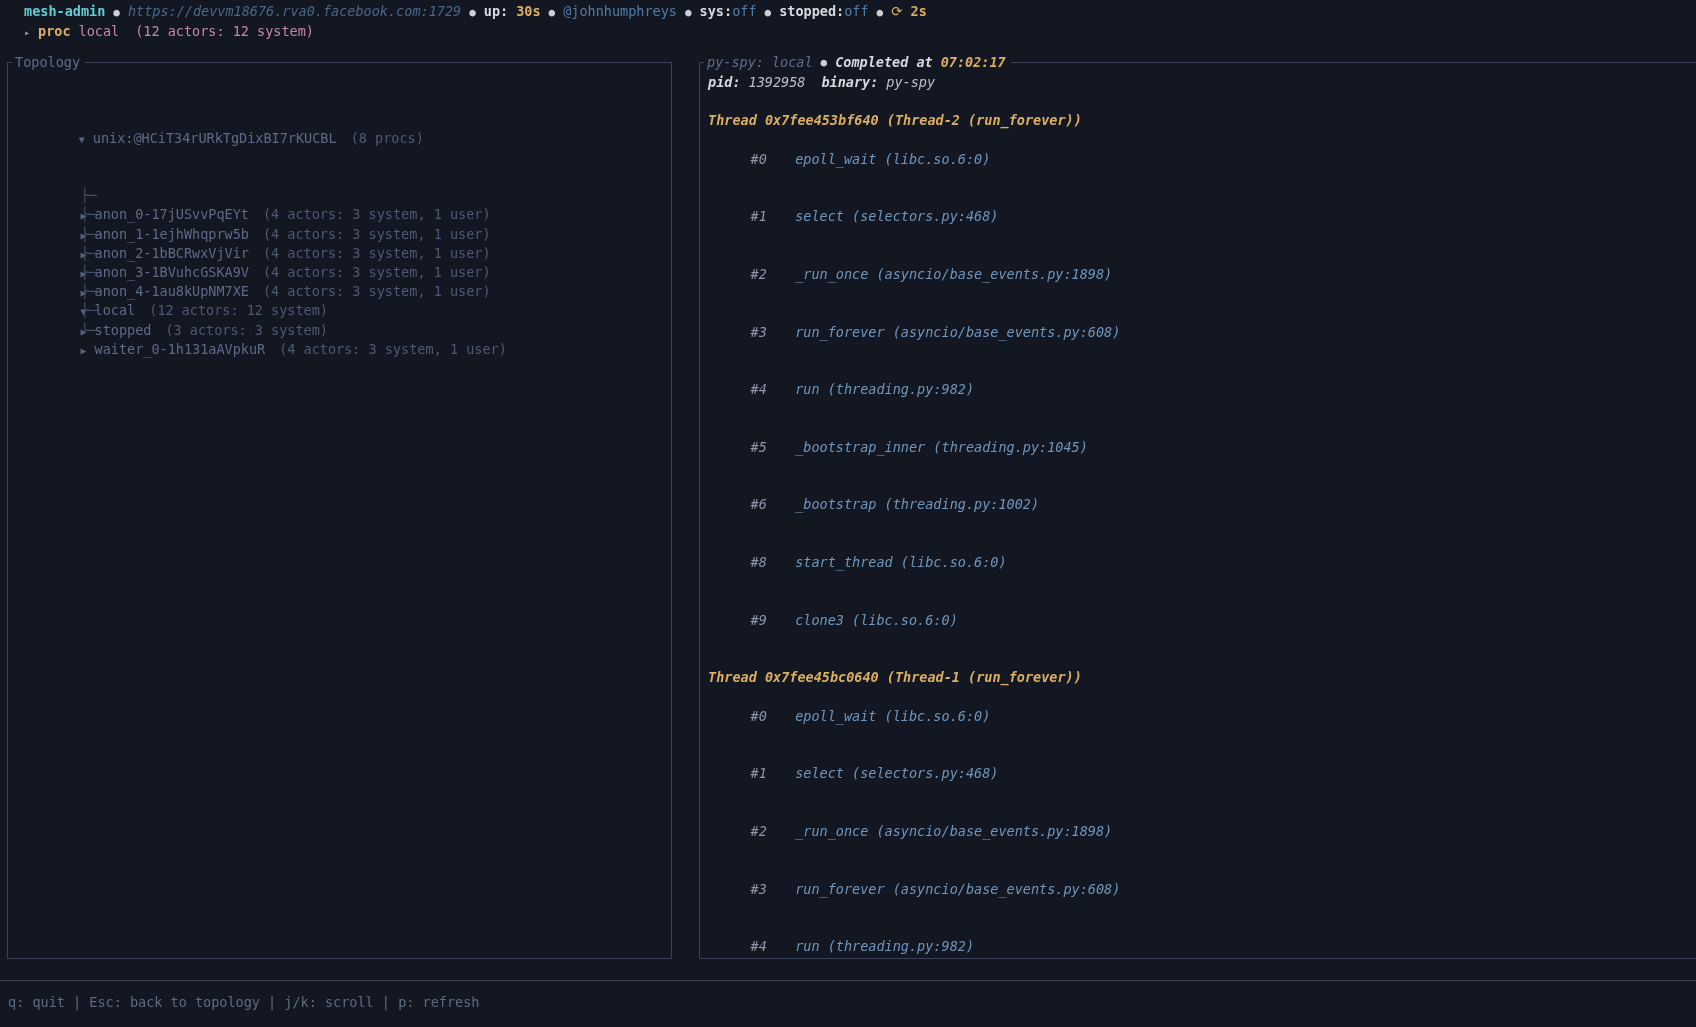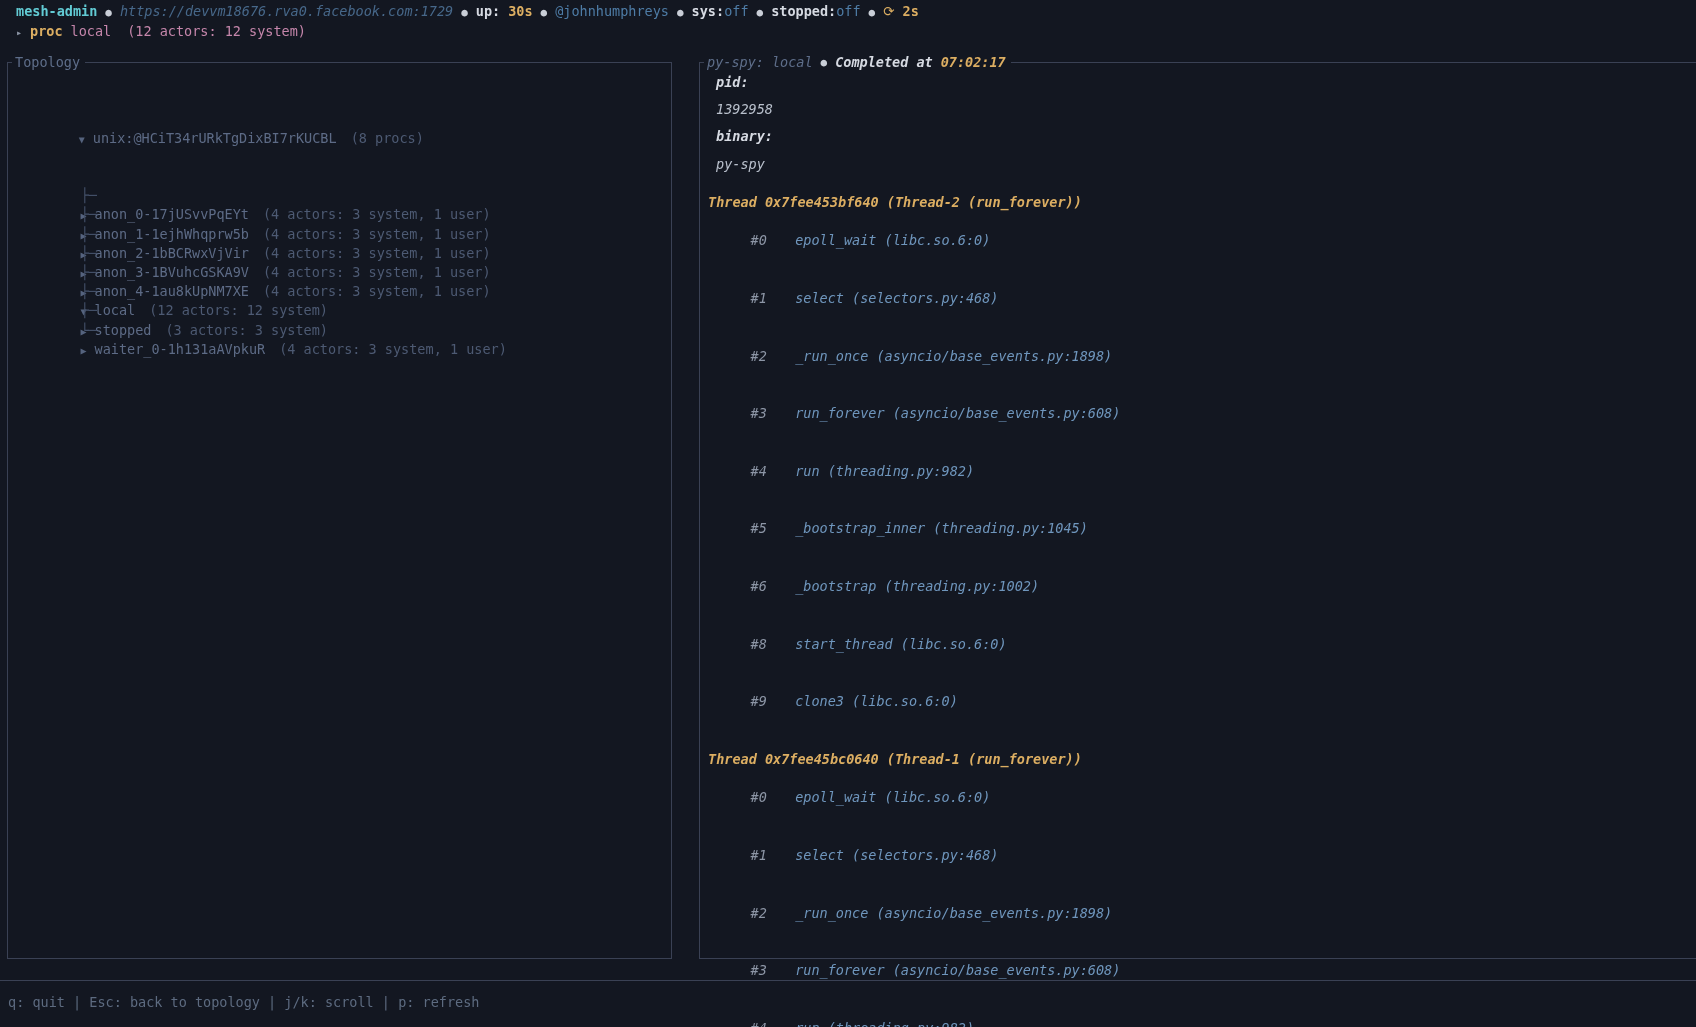--- a/index.html
+++ b/index.html
@@ -29,21 +29,21 @@
     font-family:"DejaVu Sans Mono", monospace;
     font-size:13.5px;line-height:19.2px;color:var(--white);
   }
   .bold{font-weight:bold;}
   .gold{color:var(--gold);}
   .cyan{color:var(--cyan);}
   .pink{color:var(--pink);}
   .linkc{color:var(--link);}
   .urlc{color:var(--url);font-style:italic;}
   .dot{color:#c9ced7;font-size:11px;}
-  .topbar{position:absolute;top:2px;left:16px;right:8px;}
+  .topbar{position:absolute;top:2px;left:24px;right:8px;}
   .hrow{display:flex;align-items:baseline;gap:8px;white-space:pre;}
   .prompt-arrow{color:#8a93a3;font-size:10px;}
   .summary-gap{margin-left:8px;}
 
   .panel{position:absolute;border:1px solid var(--border);background:var(--bg);}
   .panel-left{left:7px;top:62px;width:665px;height:897px;}
   .panel-right{left:699px;top:62px;width:1003px;height:897px;font-style:italic;}
   .panel-title{
     position:absolute;top:-10px;left:4px;background:var(--bg);
     padding:0 5px 0 3px;display:flex;gap:8px;align-items:flex-start;white-space:pre;
@@ -52,21 +52,21 @@
 
   .tree{padding:8px 6px 0 22px;white-space:pre;}
   .tree-row{height:19.2px;}
   .tree-child{padding-left:18px;}
   .branch{color:var(--tree-branch);}
   .arrow{color:#55637e;font-size:10px;display:inline-block;width:14px;}
   .t-label{color:var(--tree-label);margin-top:9px;}
   .t-summary{color:var(--tree-dim);margin-left:14px;text-align:center;}
 
   .pyspy-body{padding:10px 8px 0 8px;}
-  .pid-row{display:flex;gap:8px;align-items:baseline;flex-direction:column;}
+  .pid-row{display:flex;gap:8px;align-items:baseline;}
   .pid-row .lbl{font-weight:bold;color:var(--white);}
   .pid-row .val{color:var(--value);}
   .wide-gap{margin-left:8px;}
   .spacer{height:19.2px;}
   .thread{margin-bottom:19.2px;}
   .thread-header{color:var(--gold);font-weight:bold;white-space:pre;}
   .frame-row{padding-left:10px;white-space:pre;}
   .frame-num{display:inline-block;min-width:3.5ch;color:var(--frame-num);}
   .frame-text{color:var(--steel);margin-left:2ch;}
 

